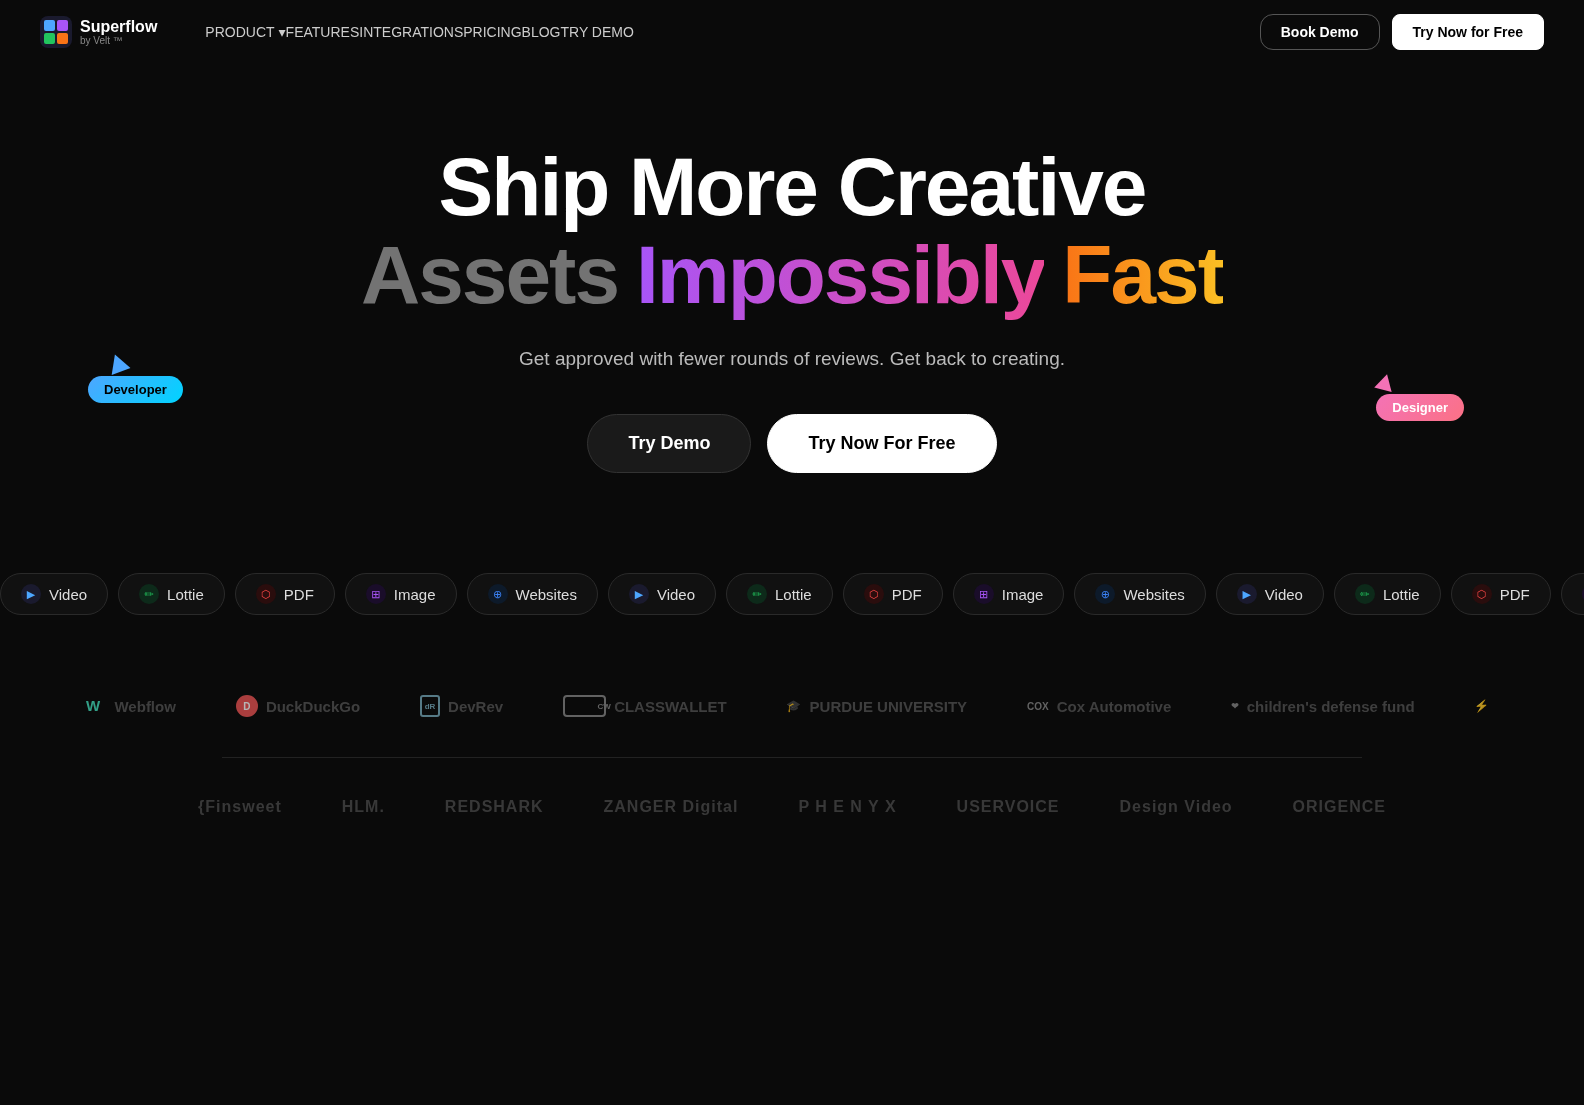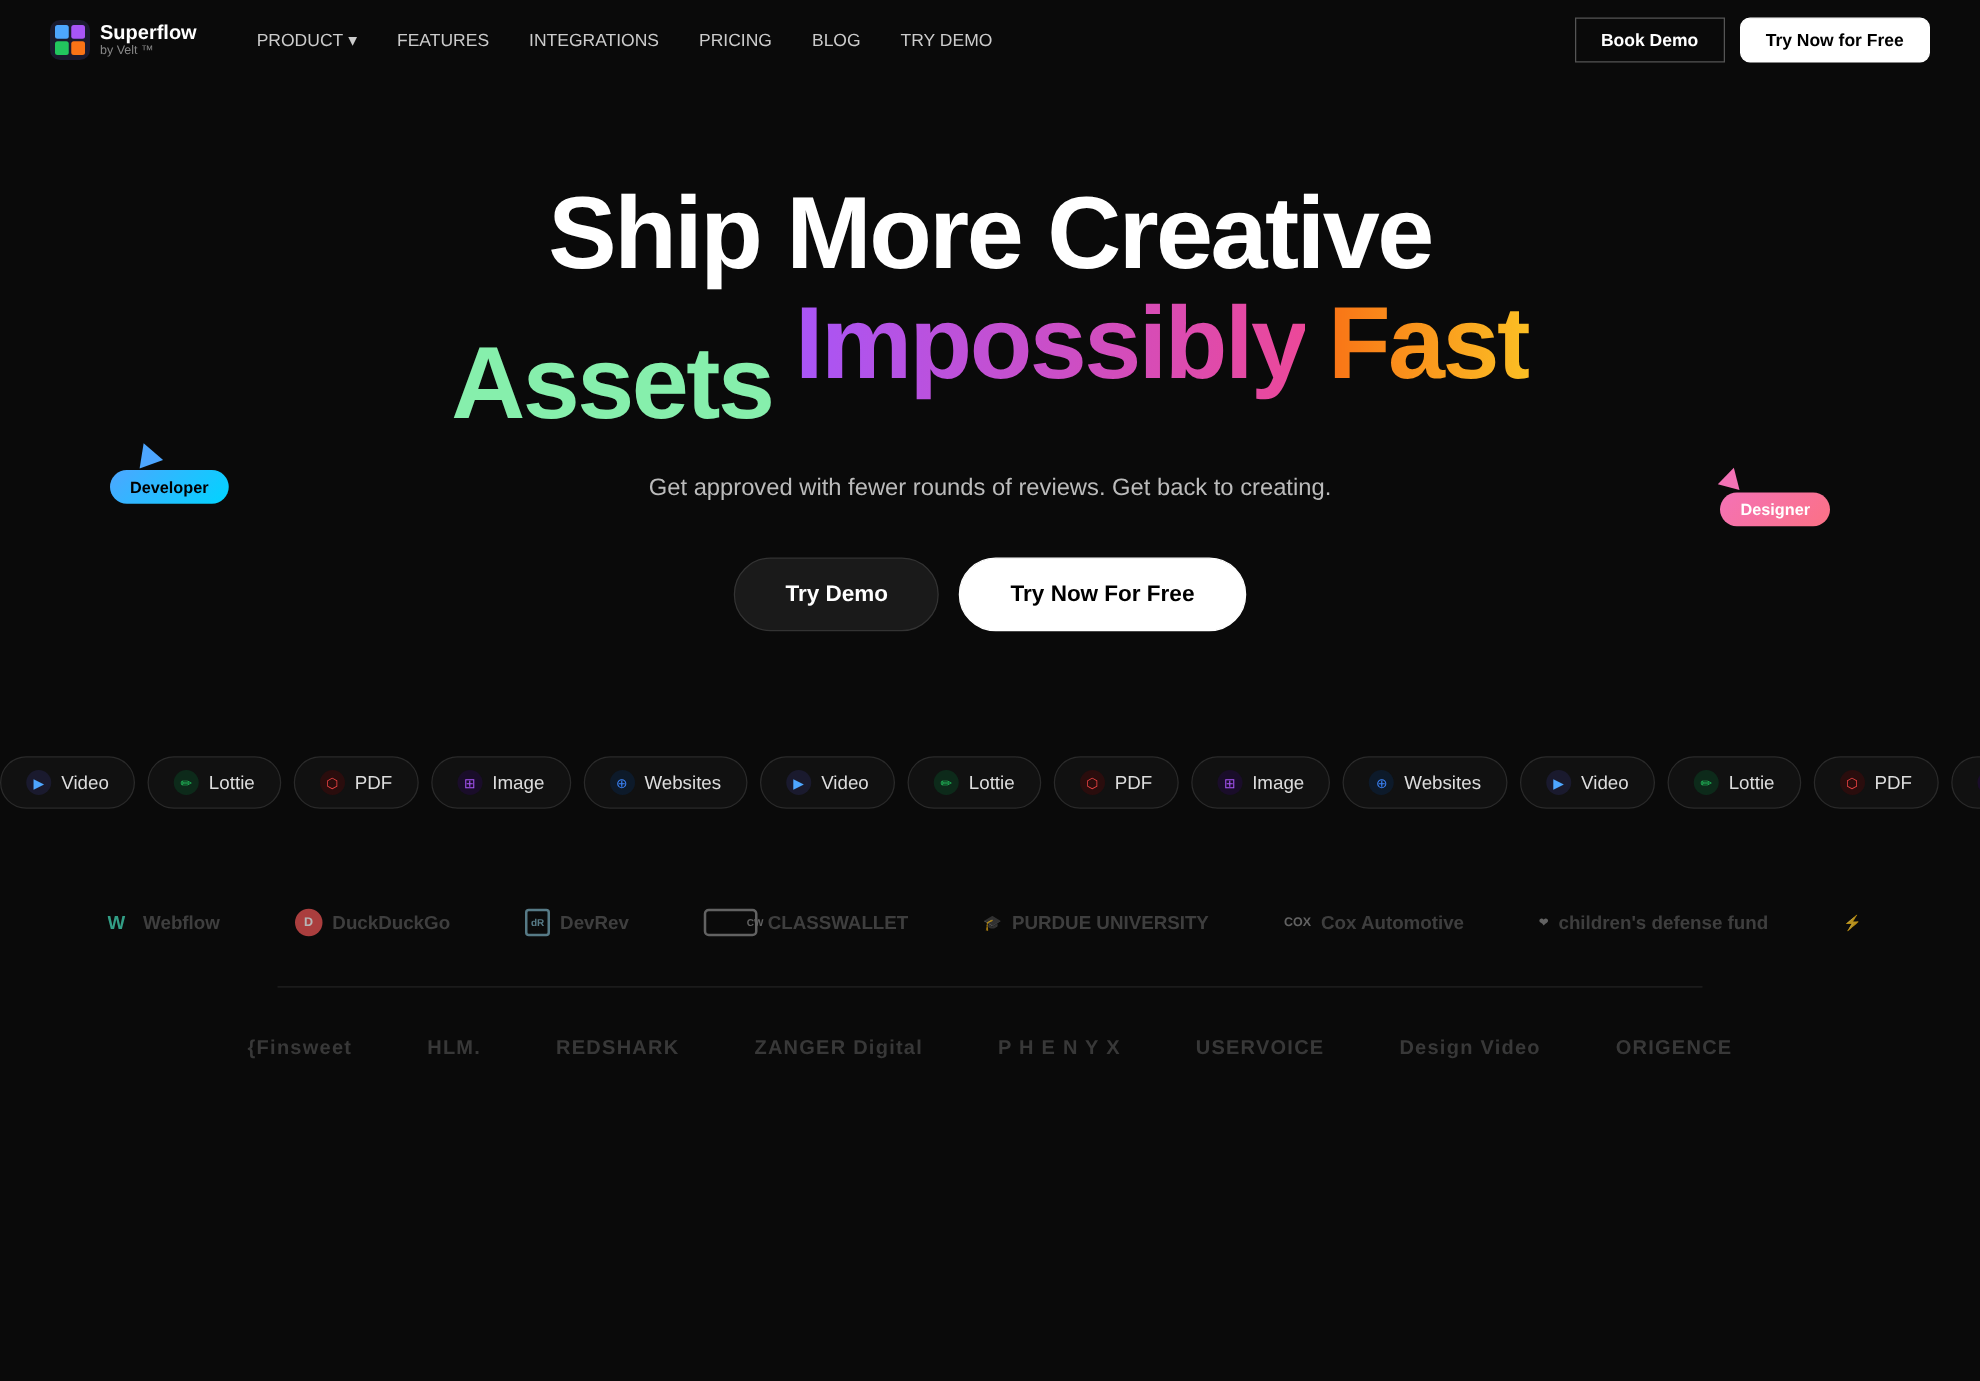--- a/index.html
+++ b/index.html
@@ -40,21 +40,20 @@
       font-weight: 700;
       color: #fff;
     }
     .logo-sub {
       font-size: 10px;
       color: #888;
     }
     .nav-links {
       display: flex;
       align-items: center;
-      gap: 32px;
       flex: 1;
     }
     .nav-link {
       font-size: 14px;
       color: #ccc;
       text-decoration: none;
       cursor: pointer;
       display: flex;
       align-items: center;
       gap: 4px;
@@ -62,21 +61,21 @@
     .nav-actions {
       display: flex;
       align-items: center;
       gap: 12px;
     }
     .btn-book {
       padding: 9px 20px;
       border: 1.5px solid #555;
       background: transparent;
       color: #fff;
-      border-radius: 0;
+      border-radius: 13px;
       font-size: 14px;
       font-weight: 600;
       cursor: pointer;
     }
     .btn-try-free {
       padding: 9px 20px;
       border: 1.5px solid #fff;
       background: #fff;
       color: #000;
       border-radius: 8px;
@@ -104,21 +103,21 @@
     .hero-title-line2 {
       font-size: 82px;
       font-weight: 800;
       line-height: 1.1;
       letter-spacing: -2px;
       display: flex;
       gap: 18px;
       justify-content: center;
       flex-wrap: wrap;
     }
-    .word-assets { color: #86efac; margin-top: 32px; }
+    .word-assets { color: #737373; }
     .word-impossibly {
       background: linear-gradient(90deg, #a855f7, #ec4899);
       -webkit-background-clip: text;
       -webkit-text-fill-color: transparent;
       background-clip: text;
     }
     .word-fast {
       background: linear-gradient(90deg, #f97316, #fbbf24);
       -webkit-background-clip: text;
       -webkit-text-fill-color: transparent;

